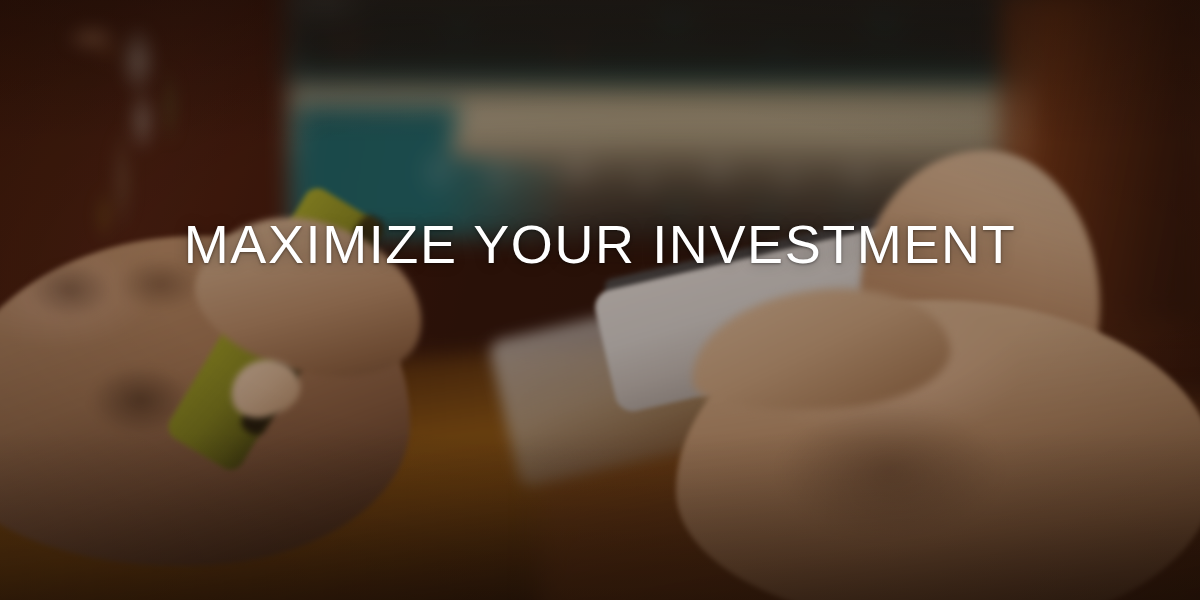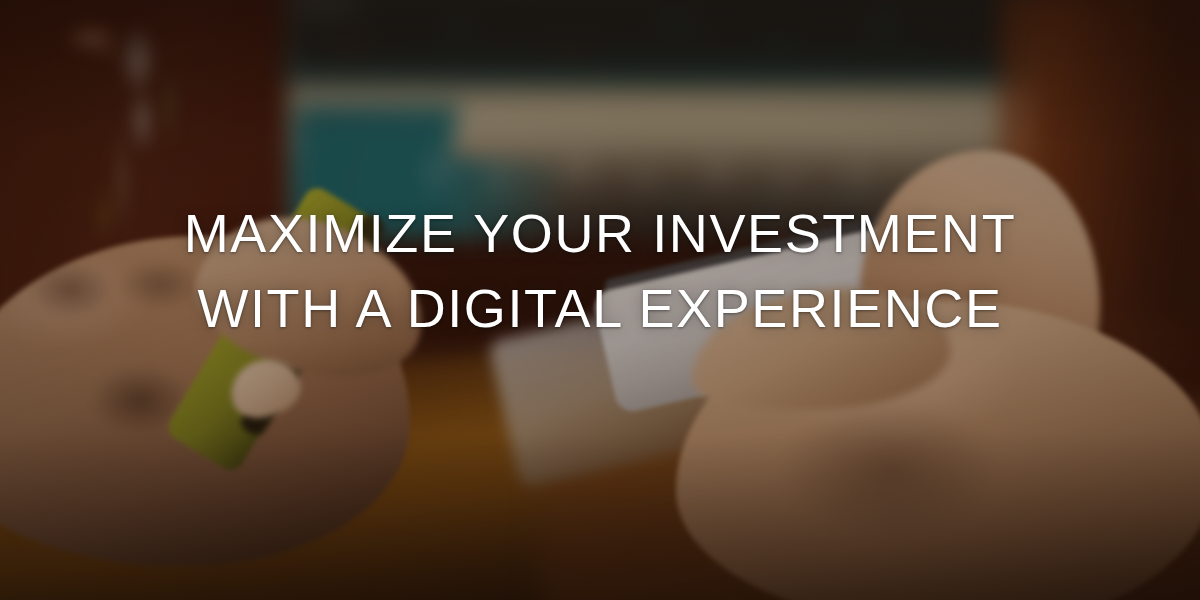--- a/index.html
+++ b/index.html
@@ -407,21 +407,21 @@
     position: absolute;
     inset: 0;
     background: linear-gradient(180deg, rgba(18,8,4,.34) 0%, rgba(18,8,4,0) 24%, rgba(18,8,4,0) 72%, rgba(14,7,3,.34) 100%);
   }
 
   
   .headline {
     position: absolute;
     left: 0;
     right: 0;
-    top: 196px;
+    top: 207px;
     text-align: center;
     pointer-events: none;
   }
   .headline-line {
     display: block;
     color: #ffffff;
     font-family: "Liberation Sans", sans-serif;
     font-weight: 300;
     font-size: 54px;
     line-height: 75px;
@@ -471,16 +471,15 @@
     <div class="hand-right-index"></div>
     <div class="hand-right-thumbweb"></div>
 
     <div class="grade-dark"></div>
     <div class="grade-vignette"></div>
     <div class="grade-top"></div>
   </div>
 
   <div class="headline">
     <span class="headline-line">MAXIMIZE YOUR INVESTMENT</span>
-    <span class="headline-line">WITH A DIGITAL EXPERIENCE</span>
   </div>
 
 </div>
 
 </body></html>

